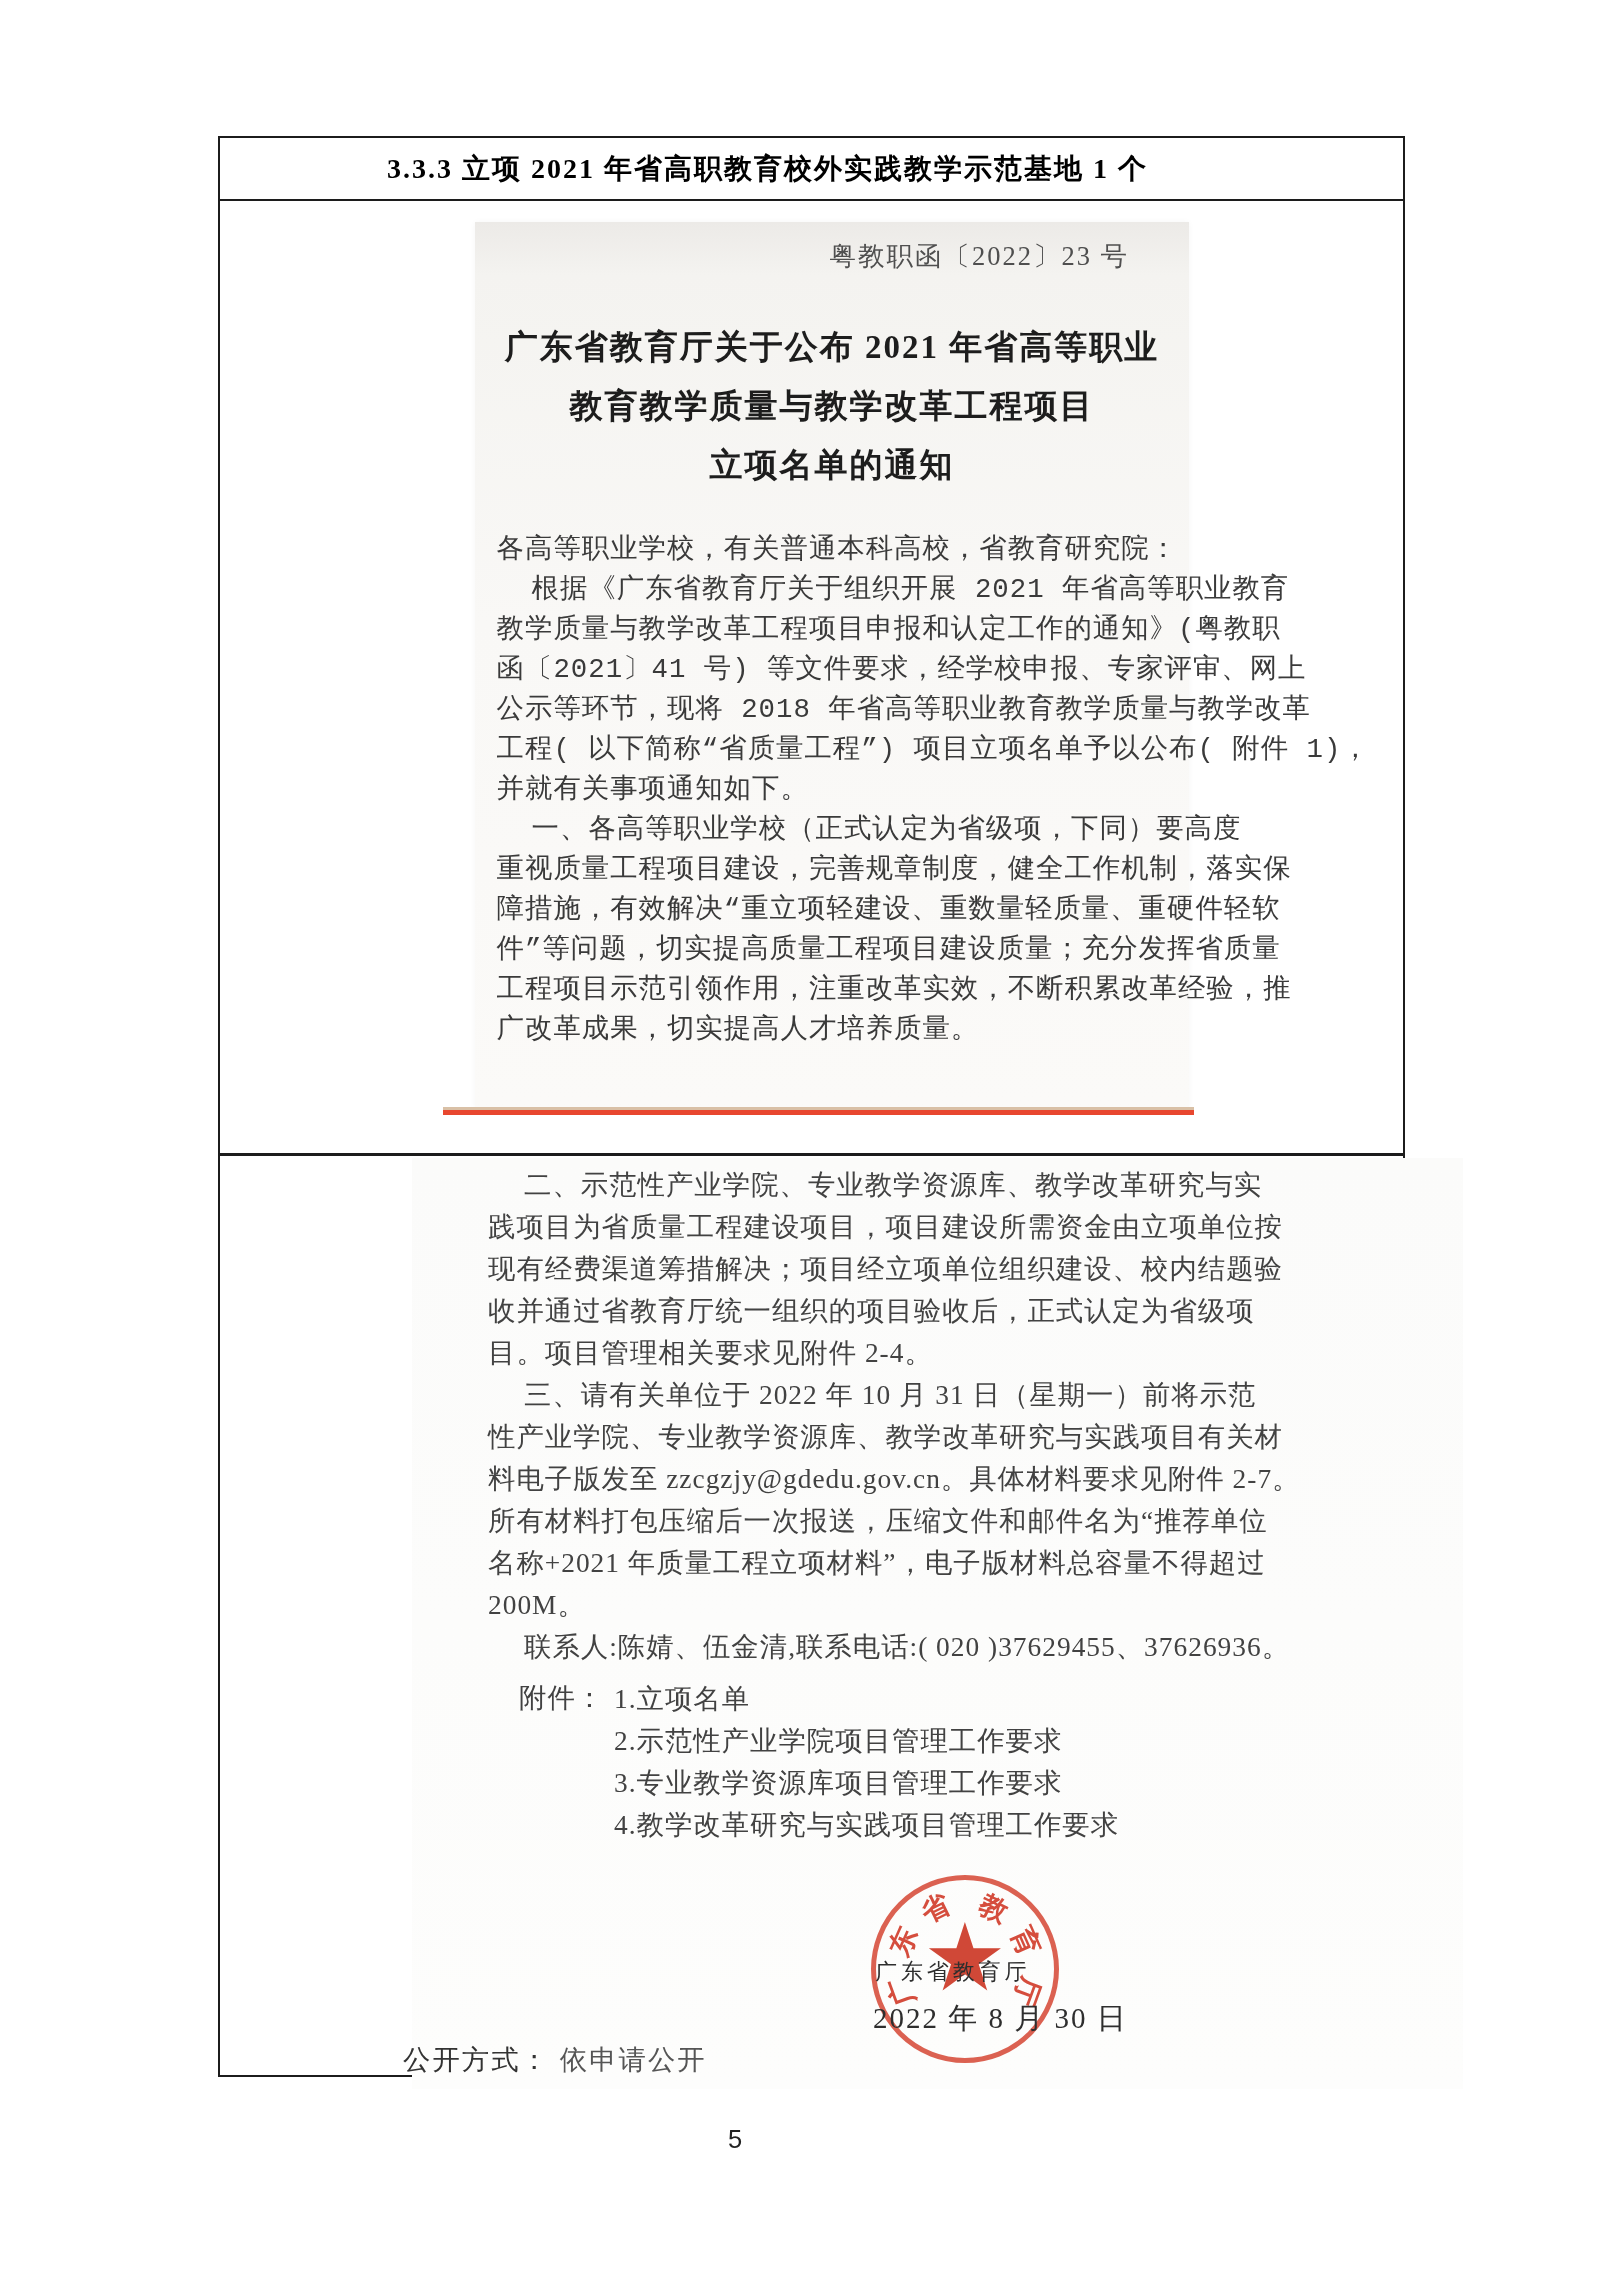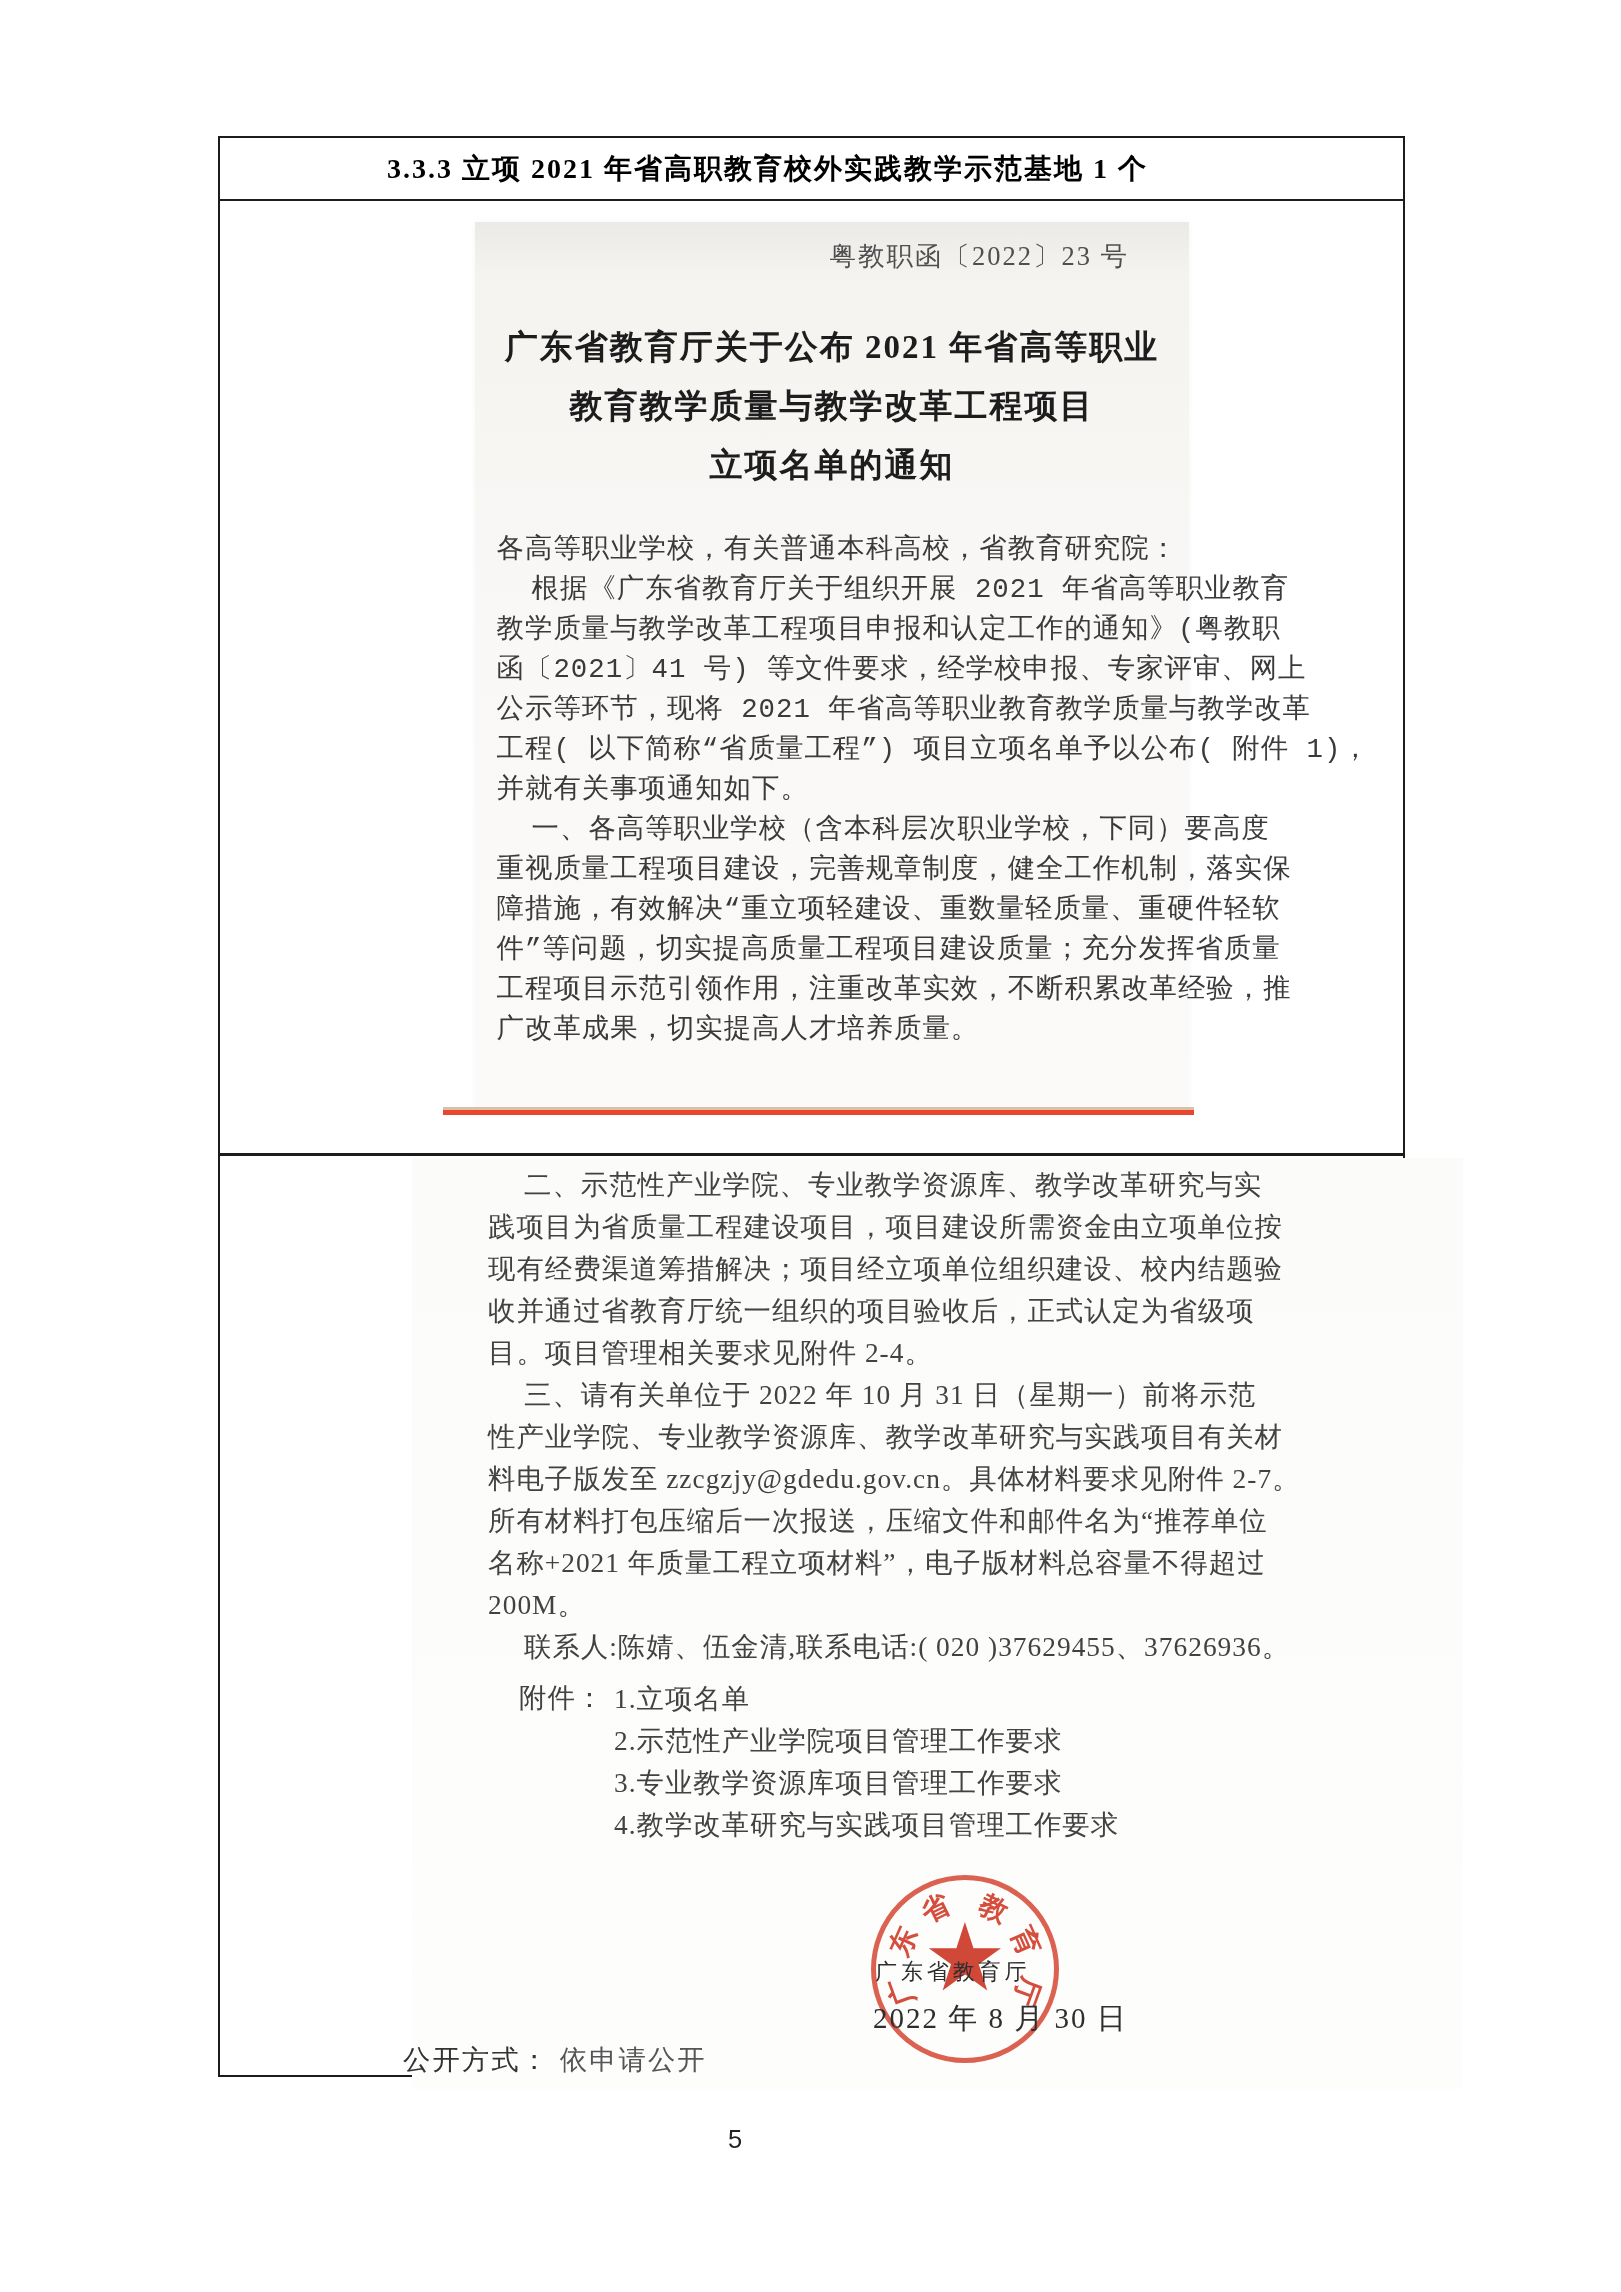--- a/index.html
+++ b/index.html
@@ -90,24 +90,24 @@
       <div class="doc-title">
           <div class="scan-line">广东省教育厅关于公布 2021 年省高等职业</div>
           <div class="scan-line">教育教学质量与教学改革工程项目</div>
           <div class="scan-line">立项名单的通知</div>
         </div>
       <div class="scan-body">
           <div class="scan-line plain">各高等职业学校，有关普通本科高校，省教育研究院：</div>
           <div class="scan-line indent">根据《广东省教育厅关于组织开展 2021 年省高等职业教育</div>
           <div class="scan-line">教学质量与教学改革工程项目申报和认定工作的通知》(粤教职</div>
           <div class="scan-line">函〔2021〕41 号) 等文件要求，经学校申报、专家评审、网上</div>
-          <div class="scan-line">公示等环节，现将 2021 年省高等职业教育教学质量与教学改革</div>
+          <div class="scan-line">公示等环节，现将 2018 年省高等职业教育教学质量与教学改革</div>
           <div class="scan-line">工程( 以下简称“省质量工程”) 项目立项名单予以公布( 附件 1)，</div>
           <div class="scan-line plain">并就有关事项通知如下。</div>
-          <div class="scan-line indent">一、各高等职业学校（含本科层次职业学校，下同）要高度</div>
+          <div class="scan-line indent">一、各高等职业学校（正式认定为省级项，下同）要高度</div>
           <div class="scan-line">重视质量工程项目建设，完善规章制度，健全工作机制，落实保</div>
           <div class="scan-line">障措施，有效解决“重立项轻建设、重数量轻质量、重硬件轻软</div>
           <div class="scan-line">件”等问题，切实提高质量工程项目建设质量；充分发挥省质量</div>
           <div class="scan-line">工程项目示范引领作用，注重改革实效，不断积累改革经验，推</div>
           <div class="scan-line plain">广改革成果，切实提高人才培养质量。</div>
         </div>
     </div>
 
     <div class="red-rule"></div>
     <div class="divider"></div>

